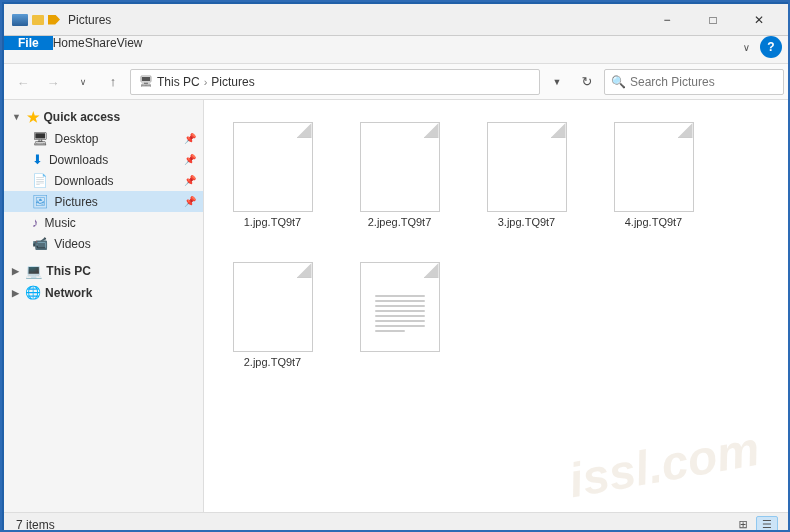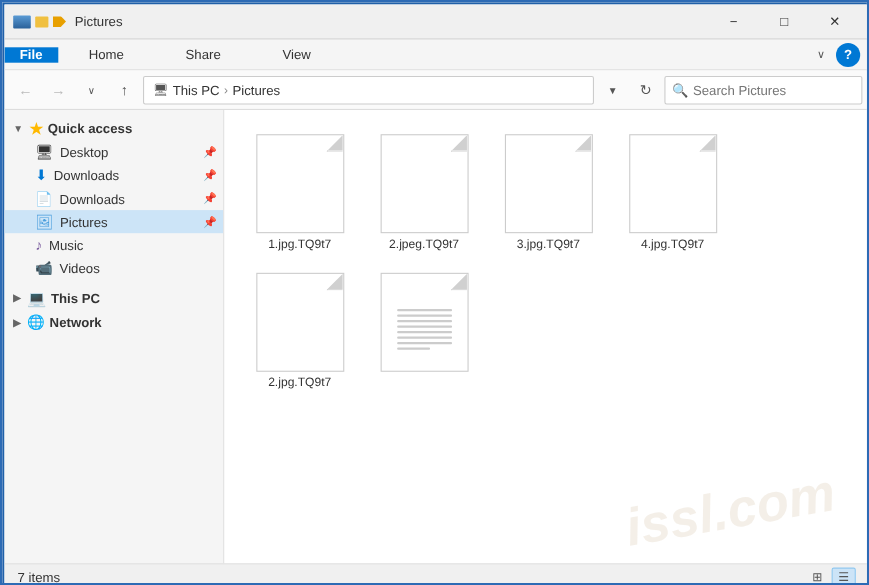--- a/index.html
+++ b/index.html
@@ -53,35 +53,35 @@
       display: flex;
       align-items: center;
       justify-content: center;
     }
 
     
     .menu-bar {
       background: #f5f5f5;
       height: 28px;
       display: flex;
-      align-items: center;
+      align-items: flex-start;
       border-bottom: 1px solid #ddd;
     }
     .menu-bar-file {
       background: #0078d4;
       color: white;
       padding: 0 14px;
       display: flex;
       align-items: center;
       font-size: 12px;
       font-weight: 600;
       cursor: pointer;
     }
     .menu-bar-item {
-      padding: 0 28px;
+      padding: 0 0;
       display: flex;
       align-items: center;
       font-size: 12px;
       color: #333;
       cursor: pointer;
     }
     .menu-bar-spacer { flex: 1; }
     .menu-bar-right {
       display: flex;
       align-items: center;
@@ -244,21 +244,21 @@
 
     
     .file-area {
       flex: 1;
       background: white;
       overflow-y: auto;
       padding: 16px;
       display: flex;
       flex-wrap: wrap;
       align-content: flex-start;
-      gap: 8px;
+      gap: 22px;
     }
 
     
     .file-item {
       width: 105px;
       display: flex;
       flex-direction: column;
       align-items: center;
       padding: 6px;
       cursor: pointer;

